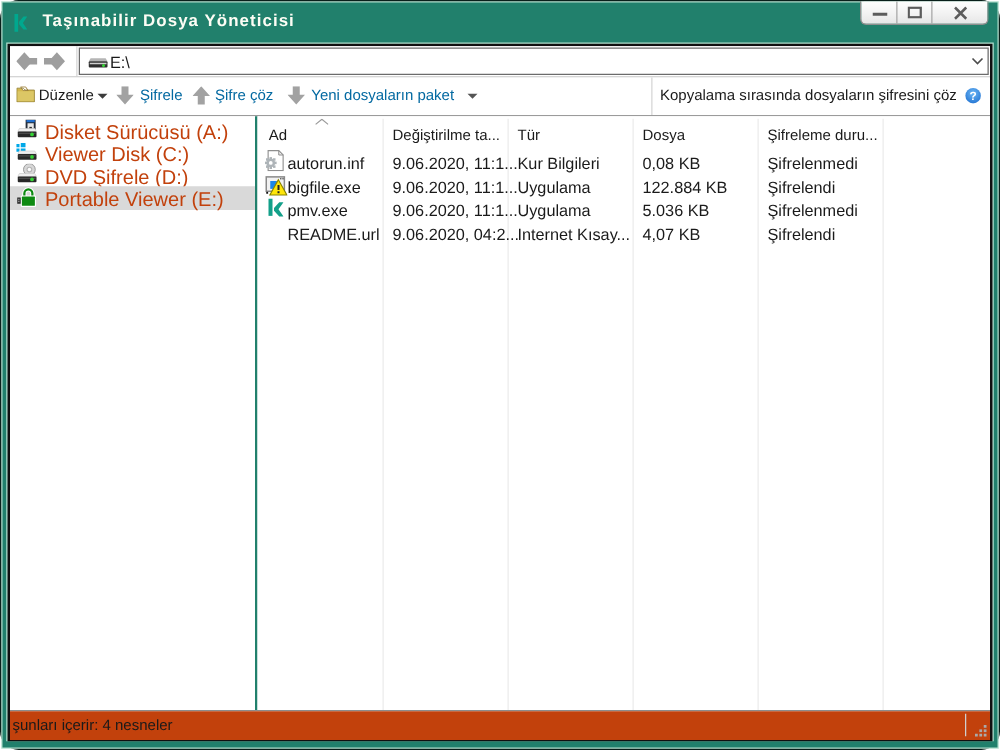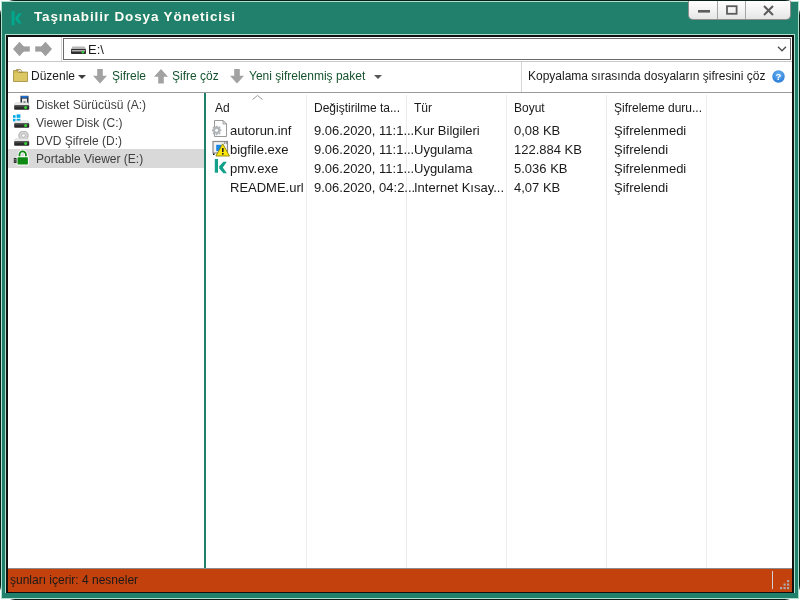--- a/index.html
+++ b/index.html
@@ -20,30 +20,30 @@
   .wb{height:100%;position:relative;border-right:1px solid #a5a5a5;box-sizing:border-box;}
   .wb:last-child{border-right:none;}
   
   #navrow{position:absolute;left:0;top:0;width:784px;height:24px;background:#fff;}
   #navsep{position:absolute;left:0;top:24px;width:784px;height:1px;background:#c8c8c8;}
   #addr{position:absolute;left:55px;top:1px;width:728px;height:22px;background:#fff;border:1px solid #6b6b6b;box-sizing:border-box;}
   #addrtext{position:absolute;left:24px;top:3px;font-size:13px;color:#1a1a1a;}
   
   #toolbar{position:absolute;left:0;top:25px;width:784px;height:30px;background:#fff;}
   #tbsep{position:absolute;left:0;top:55px;width:784px;height:1px;background:#9b9b9b;}
-  .tbtext{position:absolute;top:32px;font-size:12px;color:#14532d;}
+  .tbtext{position:absolute;top:32px;font-size:12px;color:#0369a1;}
   .tbblack{color:#1a1a1a;}
   .caret{position:absolute;width:0;height:0;border-left:4px solid transparent;border-right:4px solid transparent;border-top:4px solid #3c3c3c;}
   
   #main{position:absolute;left:0;top:56px;width:784px;height:475px;}
   #leftpanel{position:absolute;left:0;top:0;width:196px;height:475px;background:#fff;}
   #splitter{position:absolute;left:196px;top:0;width:2px;height:475px;background:#21806c;}
   #rightpanel{position:absolute;left:198px;top:0;width:586px;height:475px;background:#fff;}
   .lrow{position:absolute;left:0;width:196px;height:18.3px;}
-  .lrow .txt{position:absolute;left:28px;top:3px;font-size:12px;color:#404040;}
+  .lrow .txt{position:absolute;left:28px;top:3px;font-size:16px;color:#c2410c;}
   .licon{position:absolute;left:5px;top:0px;width:17px;height:17px;}
   .colsep{position:absolute;top:2px;width:1px;height:473px;background:#ececec;}
   .hdr{position:absolute;top:8px;font-size:12px;color:#1a1a1a;}
   .cell{position:absolute;font-size:13px;color:#1a1a1a;}
   
   #statussep{position:absolute;left:0;top:531px;width:784px;height:1px;background:#8c8c8c;}
   #status{position:absolute;left:0;top:532px;width:784px;height:23px;background:#c2410c;}
   #status .txt{position:absolute;left:2px;top:4px;font-size:12px;color:#1a1a1a;}
 </style>
 </head>
@@ -116,21 +116,21 @@
                 <path d="M4.2 0 L9.8 0 L9.8 6.8 L14 6.8 L7 14.6 L0 6.8 L4.2 6.8 Z" fill="#a2a2a2"></path>
               </svg>
     <div class="tbtext" style="left:104px">Şifrele</div>
     <svg class="abs" style="left:146px;top:32px" width="14" height="15" viewBox="0 0 14 15">
                 <path d="M7 0 L14 7.8 L9.8 7.8 L9.8 14.6 L4.2 14.6 L4.2 7.8 L0 7.8 Z" fill="#a2a2a2"></path>
               </svg>
     <div class="tbtext" style="left:164px">Şifre çöz</div>
     <svg class="abs" style="left:222px;top:32px" width="14" height="15" viewBox="0 0 14 15">
                 <path d="M4.2 0 L9.8 0 L9.8 6.8 L14 6.8 L7 14.6 L0 6.8 L4.2 6.8 Z" fill="#a2a2a2"></path>
               </svg>
-    <div class="tbtext" style="left:241px">Yeni şifrelenmiş paket</div>
+    <div class="tbtext" style="left:241px">Yeni dosyaların paket</div>
     <div class="caret" style="left:366px;top:38px;border-top-color:#555"></div>
     <div class="abs" style="left:513px;top:25px;width:1px;height:30px;background:#d5d5d5"></div>
     <div class="tbtext tbblack" style="left:520px">Kopyalama sırasında dosyaların şifresini çöz</div>
     <svg class="abs" style="left:764px;top:33px" width="13" height="13" viewBox="0 0 13 13">
       <defs>
                   <radialGradient id="hg" cx="0.5" cy="0.35" r="0.75">
         <stop offset="0" stop-color="#6db7f5"></stop>
                     <stop offset="1" stop-color="#1d6fd0"></stop>
       </radialGradient>
                 </defs>
@@ -197,21 +197,21 @@
         <div class="colsep" style="left:200px"></div>
         <div class="colsep" style="left:300px"></div>
         <div class="colsep" style="left:400px"></div>
         <div class="colsep" style="left:500px"></div>
         <svg class="abs" style="left:46px;top:2px" width="11" height="5" viewBox="0 0 11 5">
                     <path d="M0.5 4.5 L5.5 0.5 L10.5 4.5" fill="none" stroke="#9a9a9a" stroke-width="1"></path>
                   </svg>
         <div class="hdr" style="left:9px">Ad</div>
         <div class="hdr" style="left:108px">Değiştirilme ta...</div>
         <div class="hdr" style="left:208px">Tür</div>
-        <div class="hdr" style="left:308px">Boyut</div>
+        <div class="hdr" style="left:308px">Dosya</div>
         <div class="hdr" style="left:408px">Şifreleme duru...</div>
 
         <svg class="abs" style="left:6px;top:27px" width="17" height="17" viewBox="0 0 17 17">
           <path d="M2.5 0.5 L11 0.5 L14.5 4 L14.5 16.5 L2.5 16.5 Z" fill="#fff" stroke="#8f8f8f" stroke-width="0.9"></path>
           <path d="M11 0.5 L11 4 L14.5 4 Z" fill="#ececec" stroke="#8f8f8f" stroke-width="0.8"></path>
           <g fill="#aeb4b8">
             <circle cx="4.6" cy="10.3" r="3.5"></circle>
             <rect x="3.6" y="5.7" width="2" height="2"></rect>
             <rect x="3.6" y="13.2" width="2" height="2"></rect>
             <rect x="-0.1" y="9.3" width="2" height="2"></rect>

